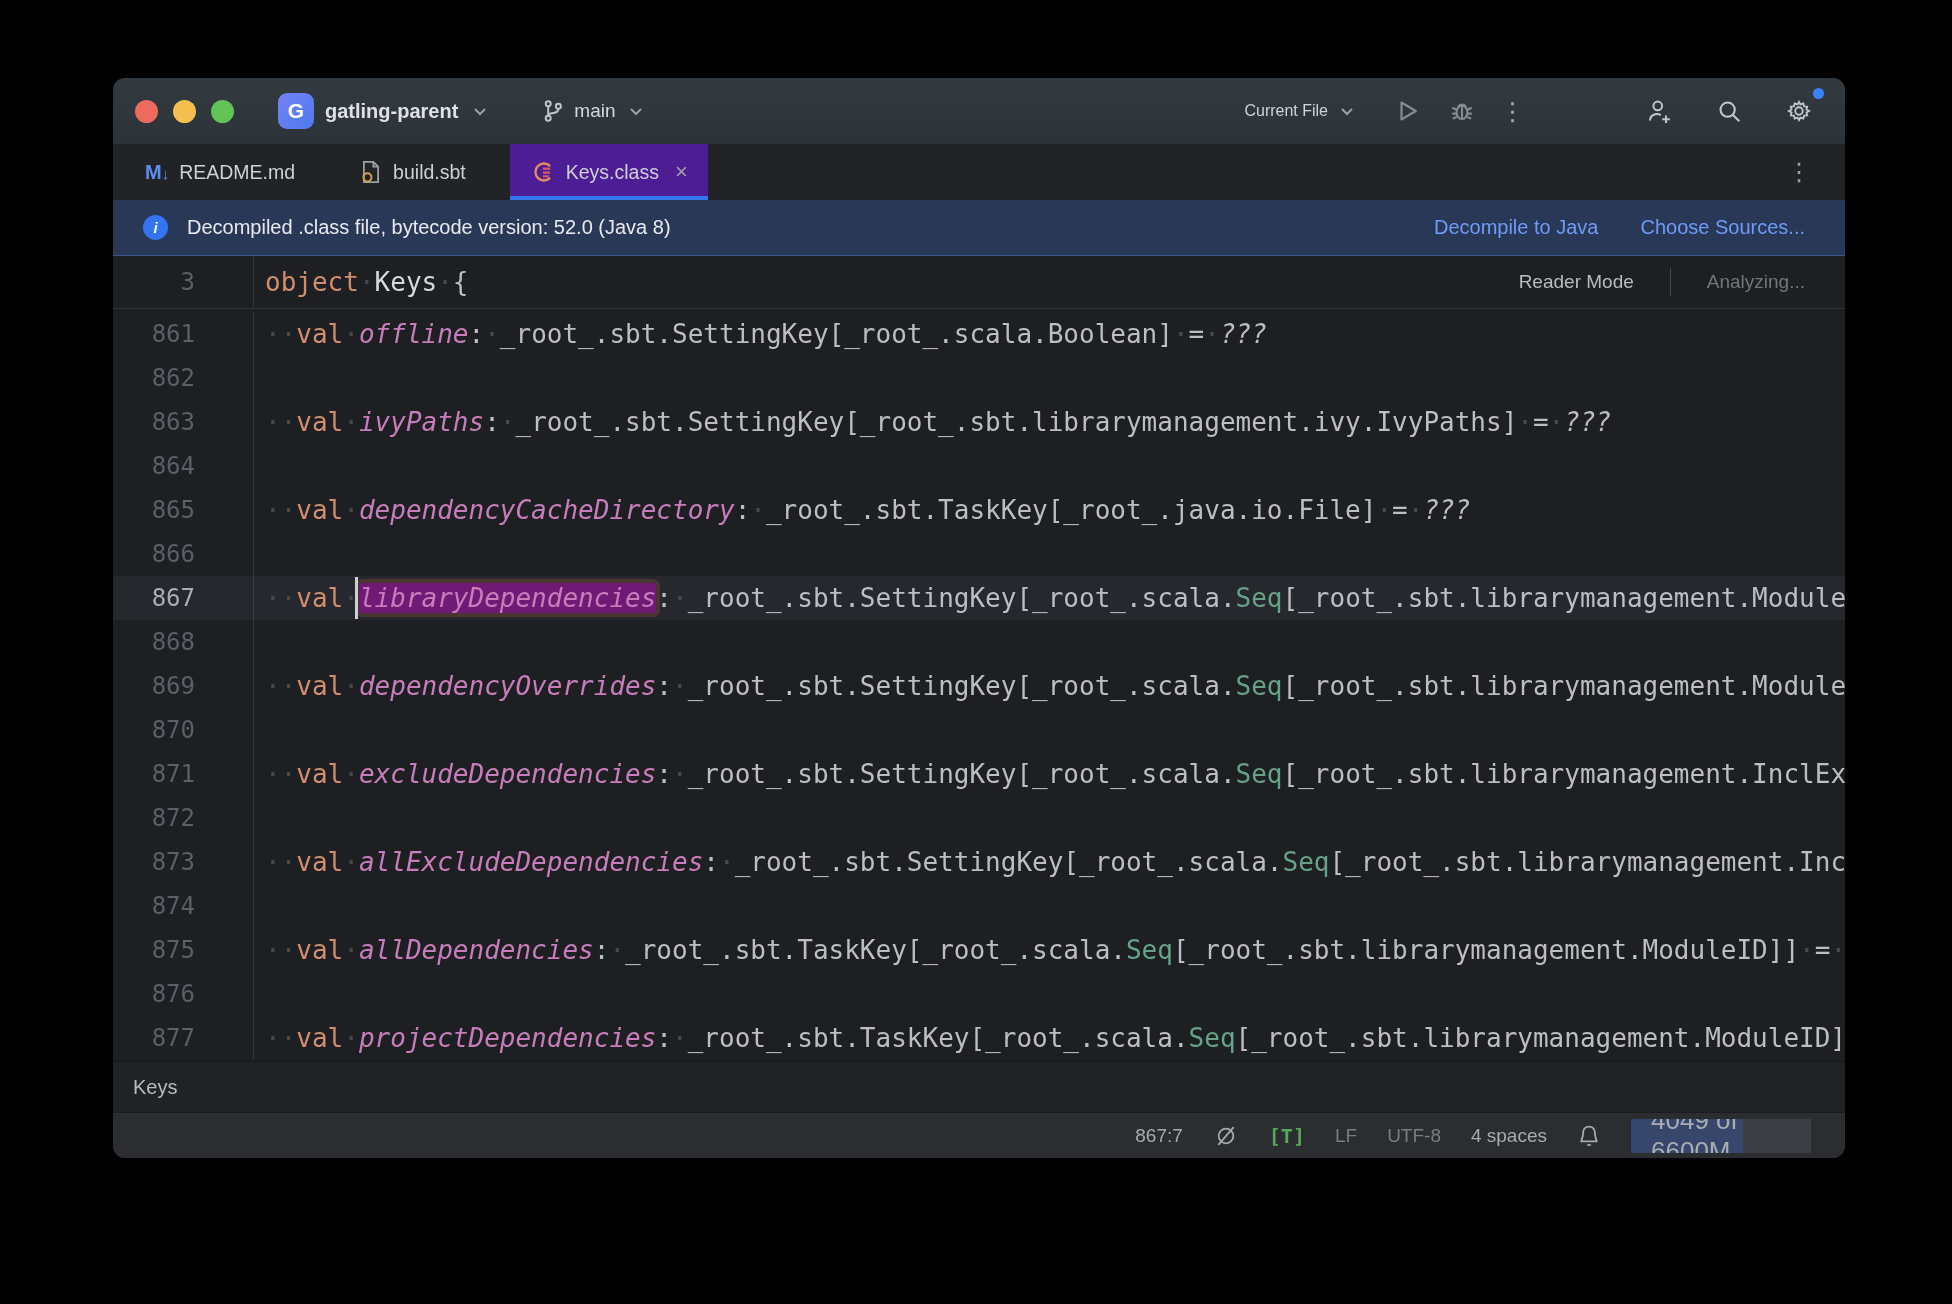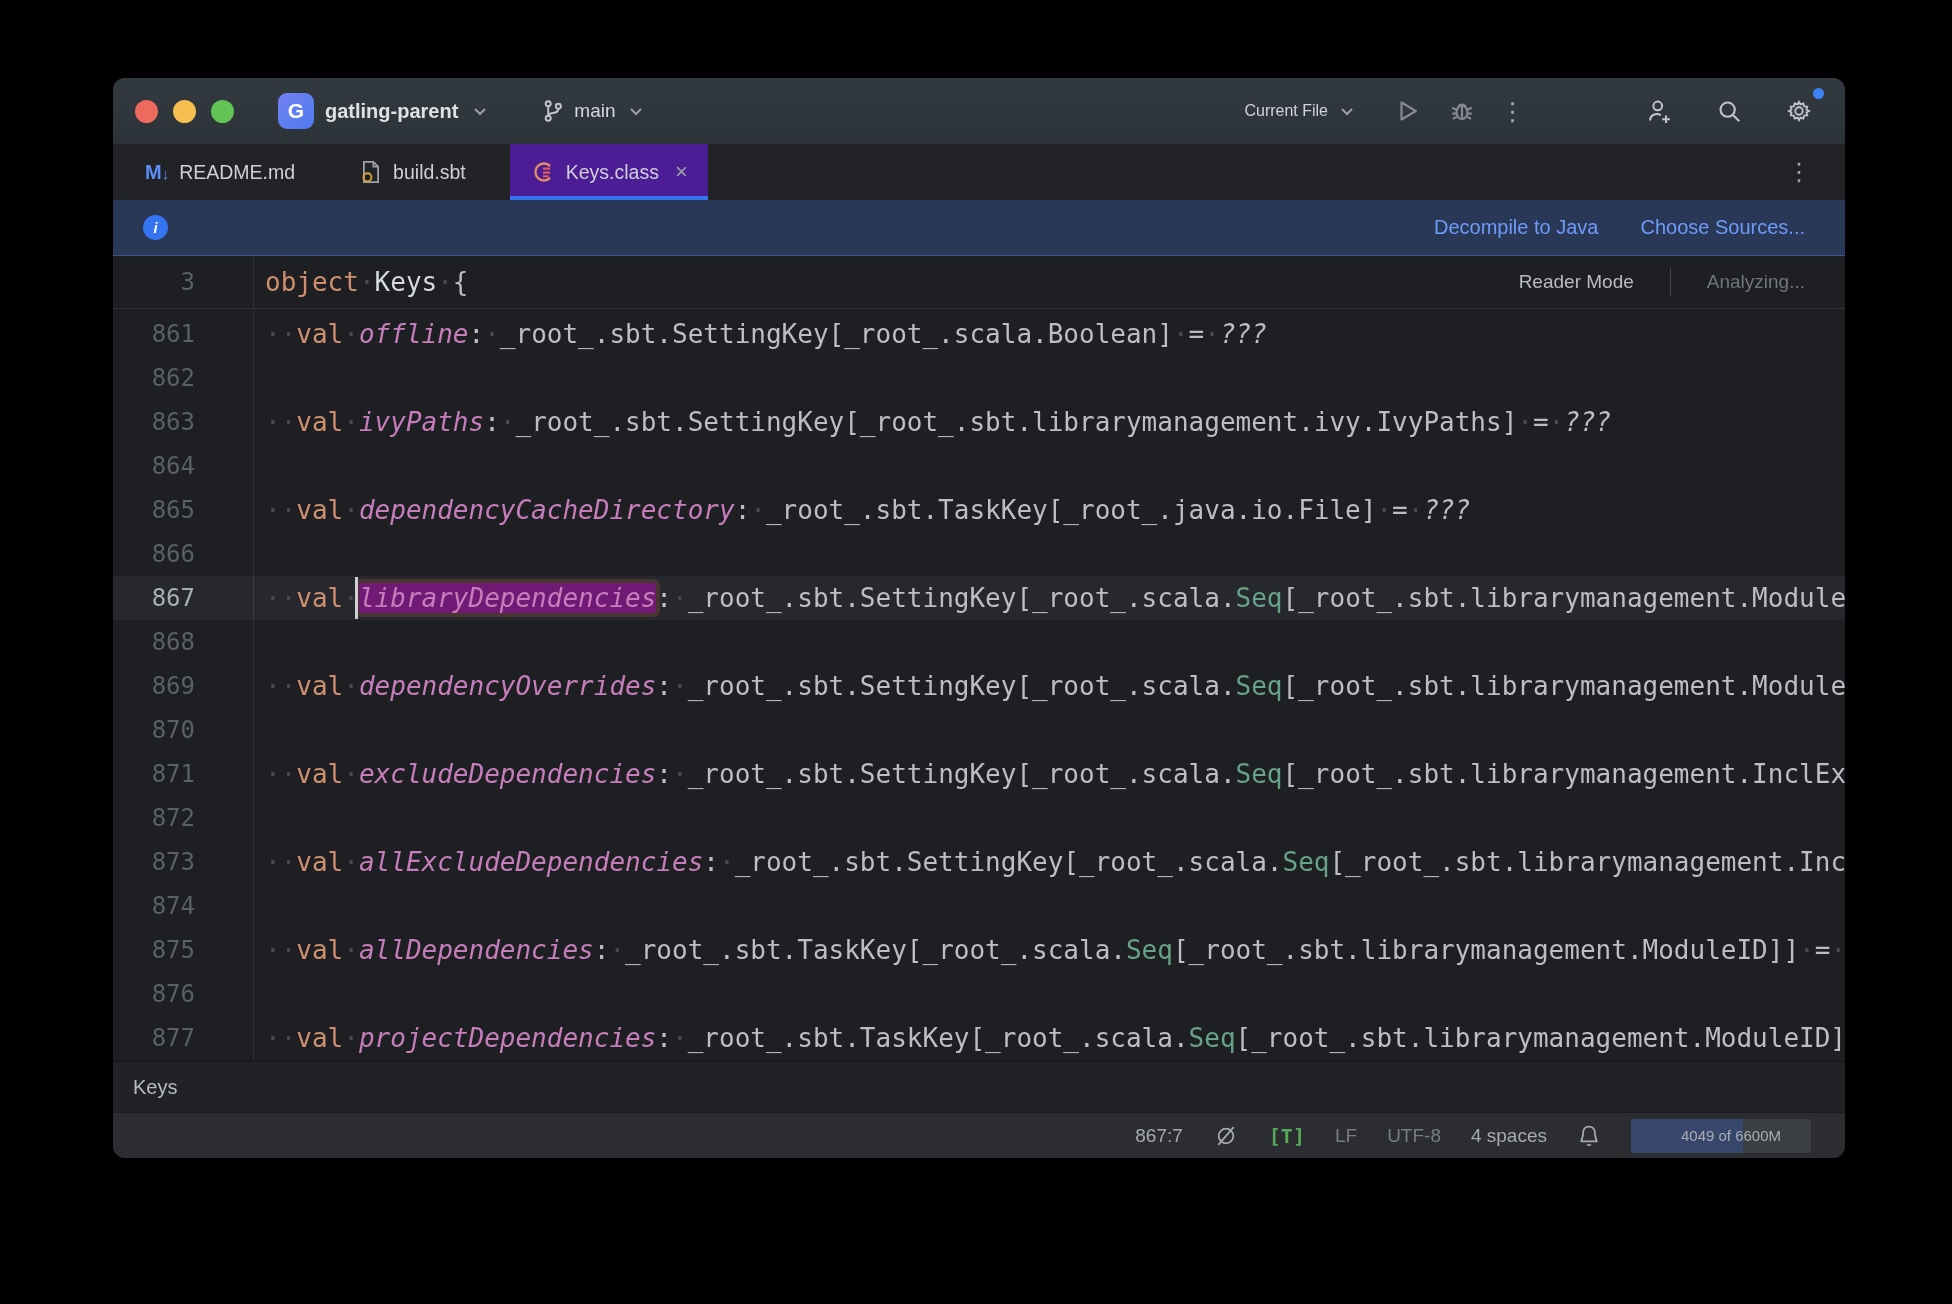--- a/index.html
+++ b/index.html
@@ -98,21 +98,21 @@
 
   
   .statusbar { height:46px; flex:0 0 46px; background:#2B2D30; border-top:1px solid #1B1C1E;
                display:flex; align-items:center; justify-content:flex-end;
                padding-right:34px; gap:30px; font-size:19px; color:#A7AAB0; }
   .sb-dim { color:#787C83; }
   .sb-t { color:#55A85A; font-family:"DejaVu Sans Mono", monospace; font-size:20px; font-weight:bold; }
   .memory { position:relative; width:180px; height:34px; background:#3B3E42; border-radius:2px;
             display:flex; align-items:center; justify-content:center; overflow:hidden; }
   .mem-fill { position:absolute; left:0; top:0; bottom:0; background:#36476B; }
-  .mem-text { position:relative; color:#A9ACB2; font-size:15px;margin-left:20px; }
+  .mem-text { position:relative; color:#A9ACB2; font-size:26px;margin-left:20px; }
 
   svg.icon { display:block; }
 </style>
 </head>
 <body>
 
 <div class="canvas">
   <div class="window">
 
     <div class="titlebar">
@@ -238,20 +238,21 @@
         </svg>
         <span>Keys.class</span>
         <span class="tab-close">×</span>
       </div>
       <div class="tabbar-spacer"></div>
       <div class="tabbar-more">⋮</div>
     </div>
 
     <div class="banner">
       <div class="info-icon">i</div>
+      <span class="banner-text">Decompiled .class file, bytecode version: 52.0 (Java 8)</span>
       <div class="banner-spacer"></div>
       <span class="banner-link">Decompile to Java</span>
       <span class="banner-link">Choose Sources...</span>
     </div>
 
     <div class="sticky">
       <div class="gut">3</div>
       <div class="src codefont"><span class="kw">object</span><span class="ws">·</span><span class="cls">Keys</span><span class="ws">·</span><span class="pln">{</span></div>
       <div class="sticky-right">
         <span class="reader-mode">Reader Mode</span>

